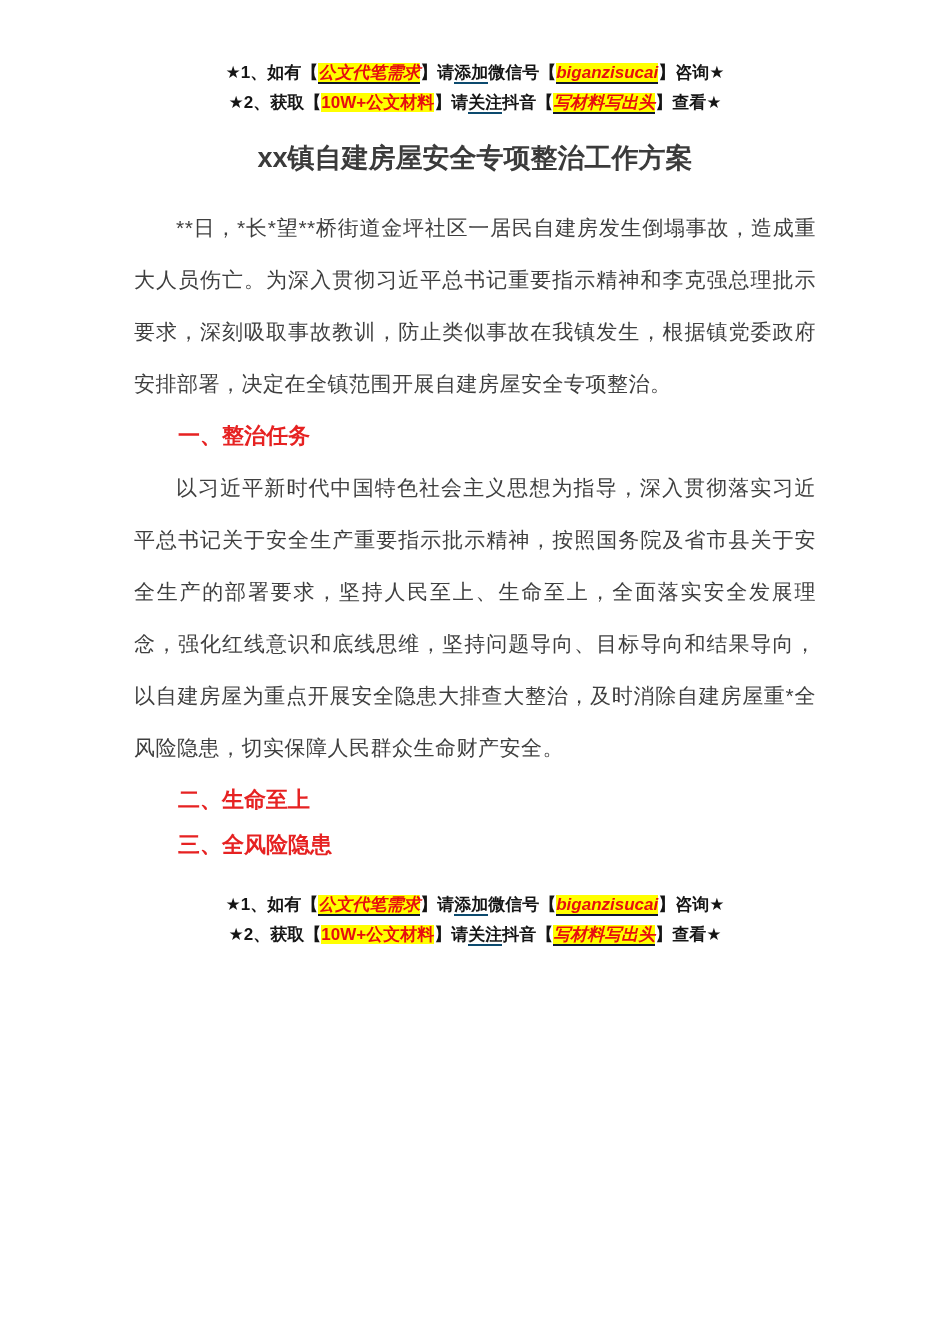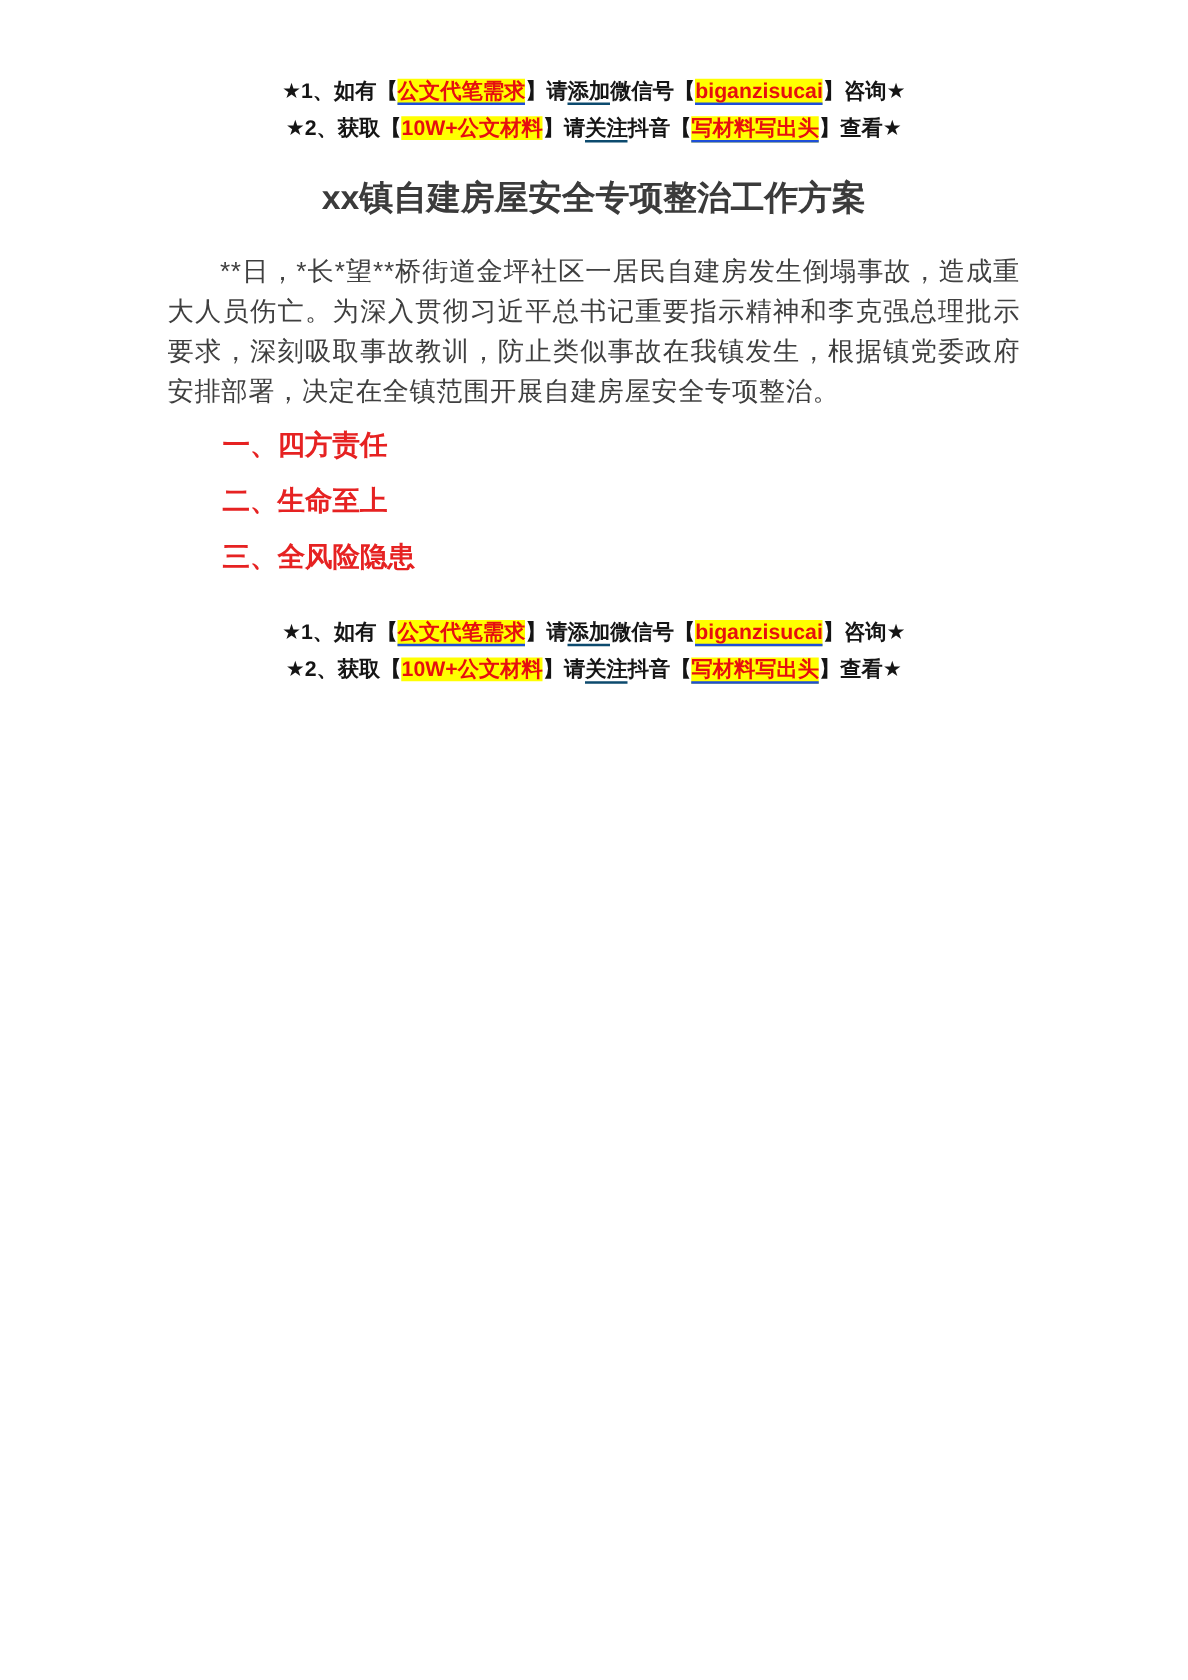--- a/index.html
+++ b/index.html
@@ -24,21 +24,22 @@
     color: #151515;
     line-height: 30px;
   }
   .banner-top { padding-top: 58px; }
   .banner-bottom { margin-top: 26px; }
   .hl {
     background: #ffff00;
     color: #e60f0f;
   }
   .ul-red {
-    border-bottom: 2px solid #1d4ed8;
+    border-bottom: 2px solid #0f172a;
+    font-style: italic;
   }
   .ul-black {
     border-bottom: 2px solid #0c4a6e;
   }
   
   .title {
     margin: 20px 0 0 0;
     text-align: center;
     font-size: 27px;
     font-weight: 700;
@@ -47,21 +48,21 @@
   }
   
   .content {
     width: 682px;
     margin: 24px auto 0 auto;
     color: #3f3f3f;
   }
   .para {
     margin: 0;
     font-size: 21px;
-    line-height: 32px;
+    line-height: 52px;
     text-align: justify;
     text-indent: 2em;
     letter-spacing: 0.5px;
   }
   .heading {
     margin: 7px 0 7px 0;
     font-size: 22px;
     line-height: 38px;
     font-weight: 700;
     color: #e62222;
@@ -79,21 +80,22 @@
     </div>
     <div class="banner-line">
       <span>★2、获取【</span><span class="hl">10W+公文材料</span><span>】请</span><span class="ul-black">关注</span><span>抖音【</span><span class="hl ul-red">写材料写出头</span><span>】查看★</span>
     </div>
   </div>
 
   <h1 class="title">xx镇自建房屋安全专项整治工作方案</h1>
 
   <div class="content">
     <p class="para">**日，*长*望**桥街道金坪社区一居民自建房发生倒塌事故，造成重大人员伤亡。为深入贯彻习近平总书记重要指示精神和李克强总理批示要求，深刻吸取事故教训，防止类似事故在我镇发生，根据镇党委政府安排部署，决定在全镇范围开展自建房屋安全专项整治。</p>
-    <h2 class="heading">一、四方责任</h2>
+    <h2 class="heading">一、整治任务</h2>
+    <p class="para">以习近平新时代中国特色社会主义思想为指导，深入贯彻落实习近平总书记关于安全生产重要指示批示精神，按照国务院及省市县关于安全生产的部署要求，坚持人民至上、生命至上，全面落实安全发展理念，强化红线意识和底线思维，坚持问题导向、目标导向和结果导向，以自建房屋为重点开展安全隐患大排查大整治，及时消除自建房屋重*全风险隐患，切实保障人民群众生命财产安全。</p>
     <h2 class="heading">二、生命至上</h2>
     <h2 class="heading">三、全风险隐患</h2>
   </div>
 
   <div class="banner banner-bottom">
     <div class="banner-line">
       <span>★1、如有【</span><span class="hl ul-red">公文代笔需求</span><span>】请</span><span class="ul-black">添加</span><span>微信号【</span><span class="hl ul-red">biganzisucai</span><span>】咨询★</span>
     </div>
     <div class="banner-line">
       <span>★2、获取【</span><span class="hl">10W+公文材料</span><span>】请</span><span class="ul-black">关注</span><span>抖音【</span><span class="hl ul-red">写材料写出头</span><span>】查看★</span>

